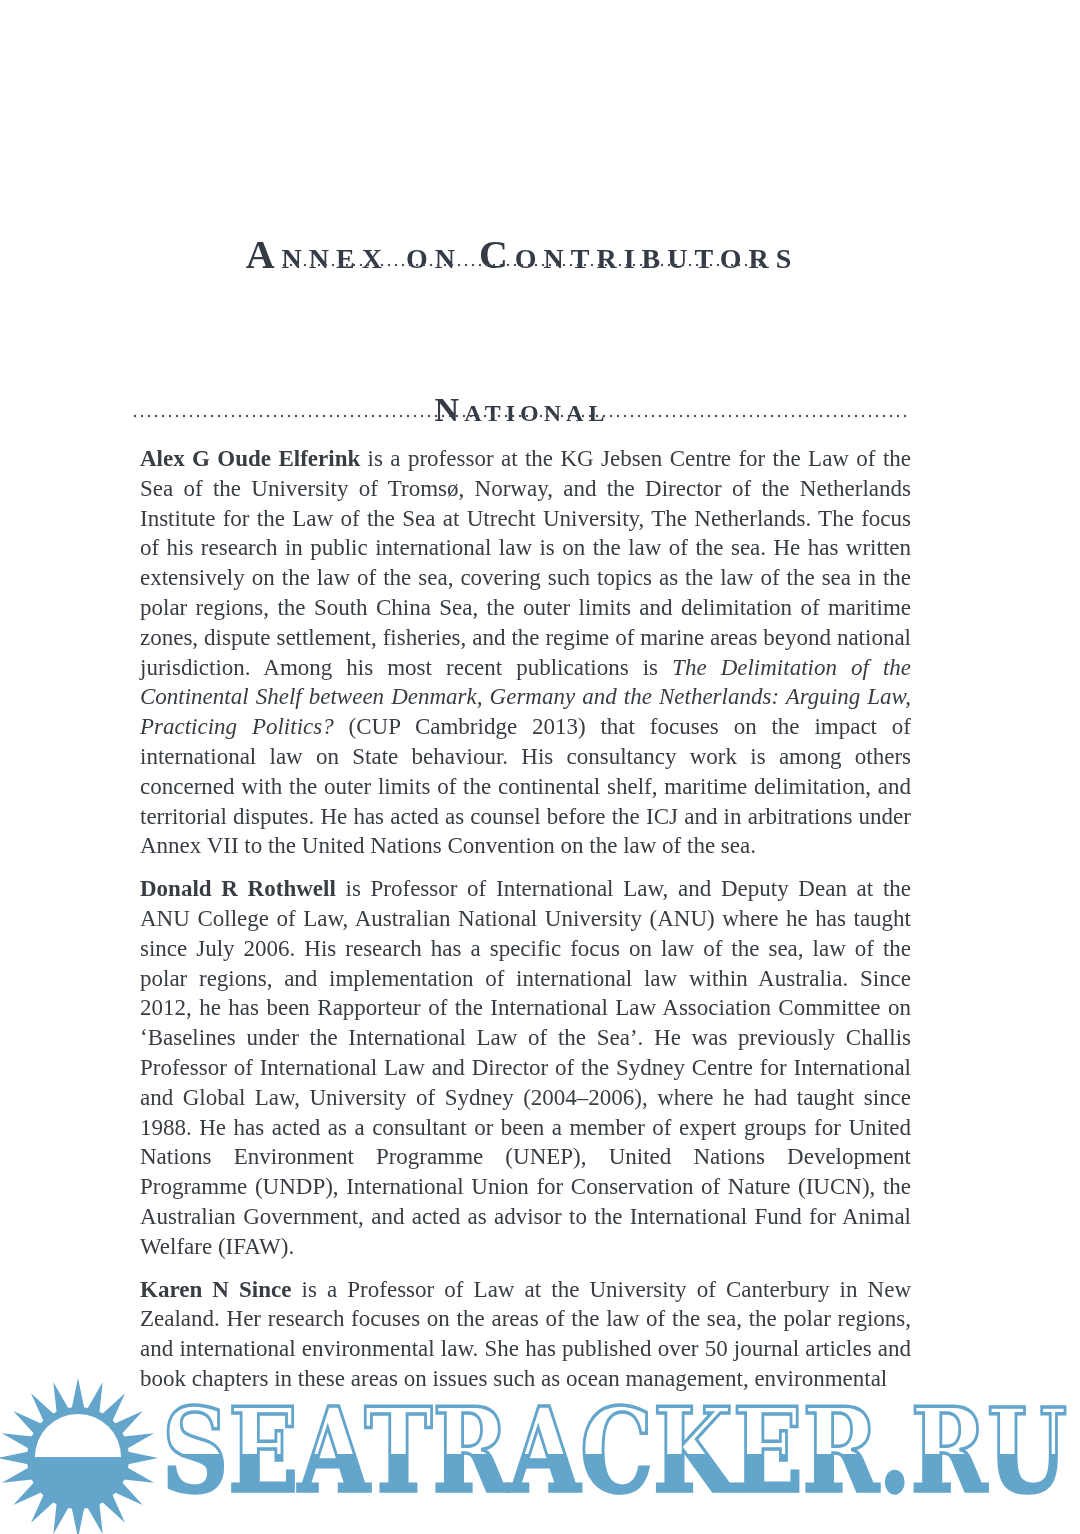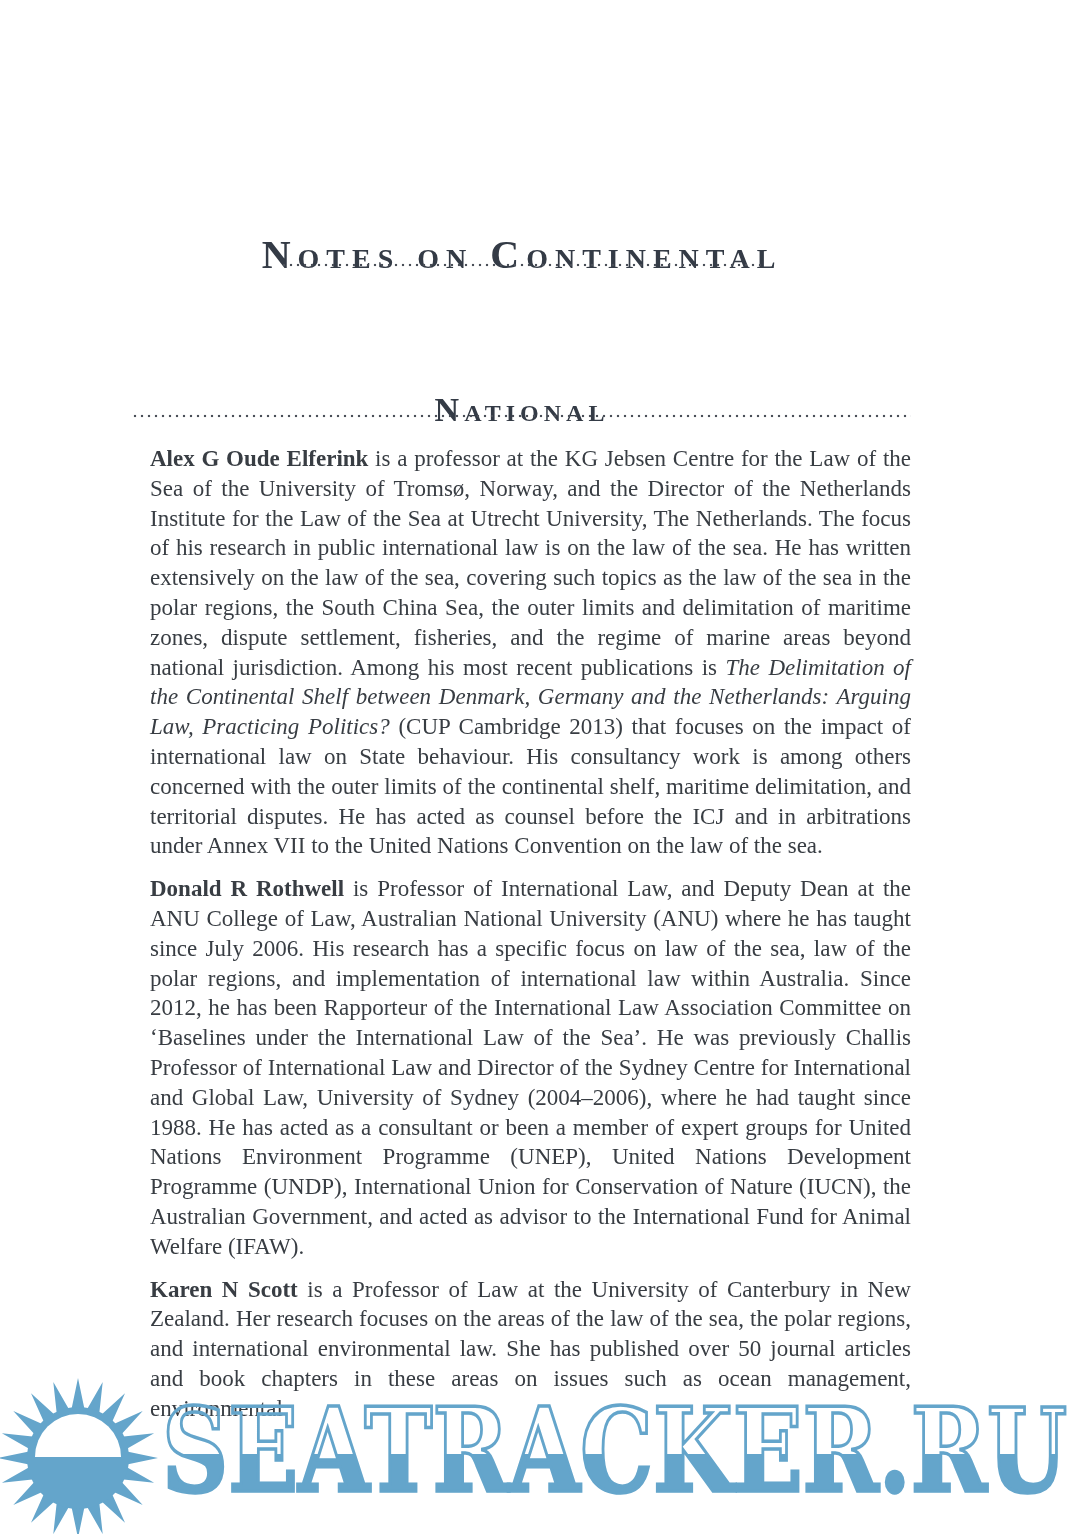--- a/index.html
+++ b/index.html
@@ -43,42 +43,42 @@
     color:var(--heading);
   }
   .section-rule{left:133px;top:414px;width:778px;}
   .content{
     position:absolute;left:133px;top:444px;width:778px;
     font-size:23px;line-height:29.8px;
     text-align:justify;
     -webkit-hyphens:none;hyphens:none;
     color:var(--body);
   }
-  .content p{margin:0 0 13px 17px;}
+  .content p{margin:0 0 13px 7px;}
   .content p span.bold{font-weight:bold;}
   .content p span.italic{font-style:italic;}
   .watermark{
     position:absolute;left:0;top:1372px;width:1080px;height:162px;
   }
 </style>
 </head>
 <body>
 
 <div class="page">
 
-  <h1 class="page-title">Notes on Continental</h1>
+  <h1 class="page-title">Annex on Contributors</h1>
   <div class="dotrule title-rule"></div>
 
   <h2 class="section-heading">National</h2>
   <div class="dotrule section-rule"></div>
 
   <div class="content">
       <p><span class="bold">Alex G Oude Elferink</span><span class="normal"> is a professor at the KG Jebsen Centre for the Law of the Sea of the University of Tromsø, Norway, and the Director of the Netherlands Institute for the Law of the Sea at Utrecht University, The Netherlands. The focus of his research in public international law is on the law of the sea. He has written extensively on the law of the sea, covering such topics as the law of the sea in the polar regions, the South China Sea, the outer limits and delimitation of maritime zones, dispute settlement, fisheries, and the regime of marine areas beyond national jurisdiction. Among his most recent publications is </span><span class="italic">The Delimitation of the Continental Shelf between Denmark, Germany and the Netherlands: Arguing Law, Practicing Politics?</span><span class="normal"> (CUP Cambridge 2013) that focuses on the impact of international law on State behaviour. His consultancy work is among others concerned with the outer limits of the continental shelf, maritime delimitation, and territorial disputes. He has acted as counsel before the ICJ and in arbitrations under Annex VII to the United Nations Convention on the law of the sea.</span></p>
       <p><span class="bold">Donald R Rothwell</span><span class="normal"> is Professor of International Law, and Deputy Dean at the ANU College of Law, Australian National University (ANU) where he has taught since July 2006. His research has a specific focus on law of the sea, law of the polar regions, and implementation of international law within Australia. Since 2012, he has been Rapporteur of the International Law Association Committee on ‘Baselines under the International Law of the Sea’. He was previously Challis Professor of International Law and Director of the Sydney Centre for International and Global Law, University of Sydney (2004–2006), where he had taught since 1988. He has acted as a consultant or been a member of expert groups for United Nations Environment Programme (UNEP), United Nations Development Programme (UNDP), International Union for Conservation of Nature (IUCN), the Australian Government, and acted as advisor to the International Fund for Animal Welfare (IFAW).</span></p>
-      <p><span class="bold">Karen N Scott</span><span class="normal"> is a Professor of Law at the University of Canterbury in New Zealand. Her research focuses on the areas of the law of the sea, the polar regions, and international environmental law. She has published over 50 journal articles and book chapters in these areas on issues such as ocean management, environmental</span></p>
+      <p><span class="bold">Karen N Since</span><span class="normal"> is a Professor of Law at the University of Canterbury in New Zealand. Her research focuses on the areas of the law of the sea, the polar regions, and international environmental law. She has published over 50 journal articles and book chapters in these areas on issues such as ocean management, environmental</span></p>
     </div>
 
   <svg class="watermark" viewBox="0 0 1080 162" xmlns="http://www.w3.org/2000/svg" aria-hidden="true">
     <defs>
       <linearGradient id="wm-split" x1="0" y1="0" x2="0" y2="1">
         <stop class="wm-stop" offset="0" stop-color="#64a5cb" stop-opacity="0"></stop>
         <stop class="wm-stop" offset="0.53" stop-color="#64a5cb" stop-opacity="0"></stop>
         <stop class="wm-stop wm-stop-solid" offset="0.53" stop-color="#64a5cb" stop-opacity="1"></stop>
         <stop class="wm-stop wm-stop-solid" offset="1" stop-color="#64a5cb" stop-opacity="1"></stop>
       </linearGradient>

